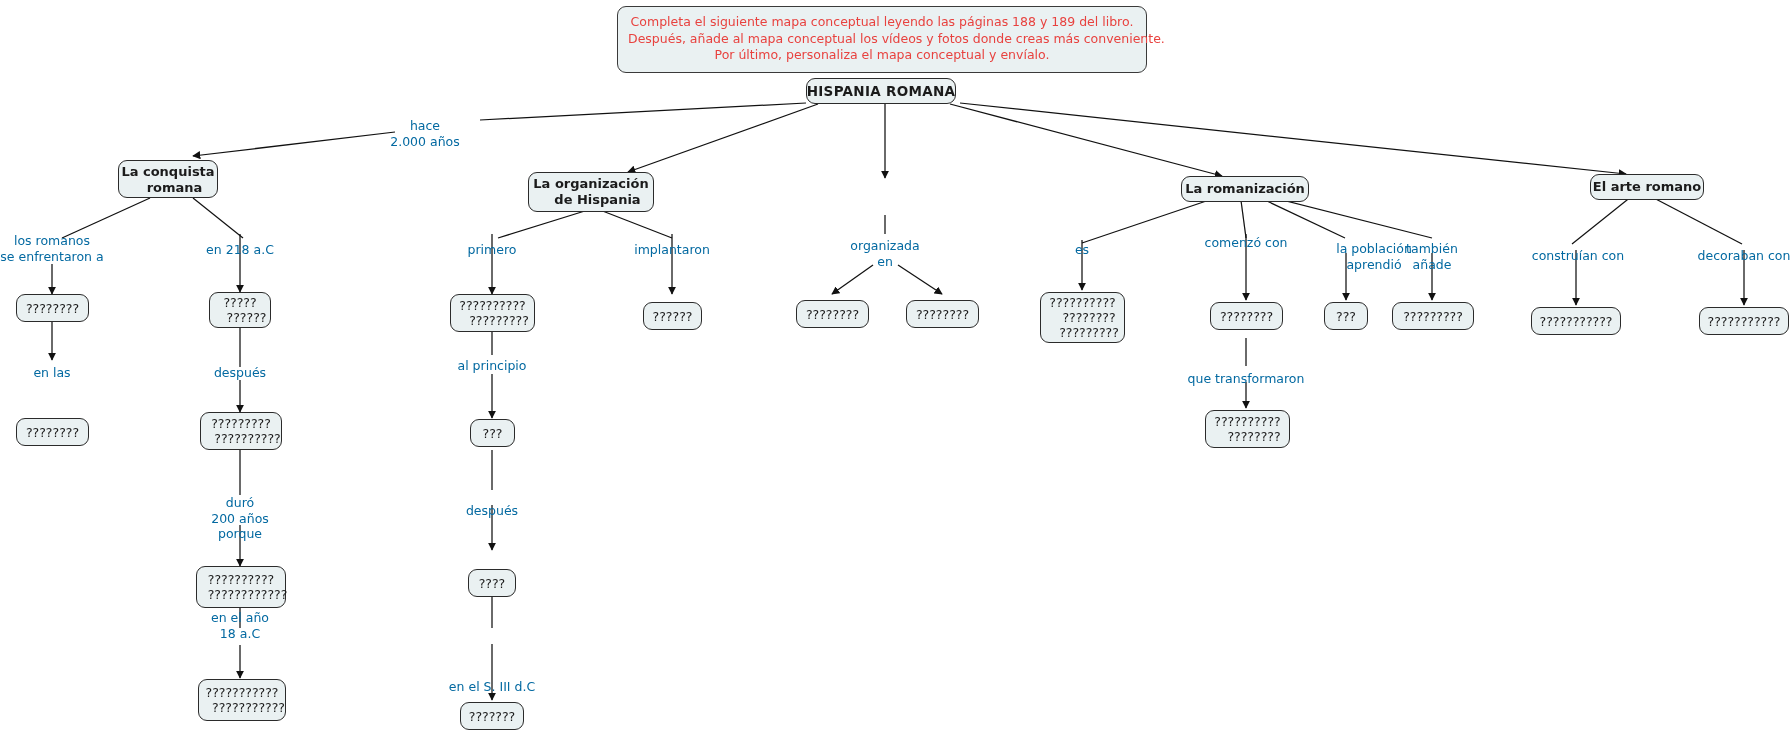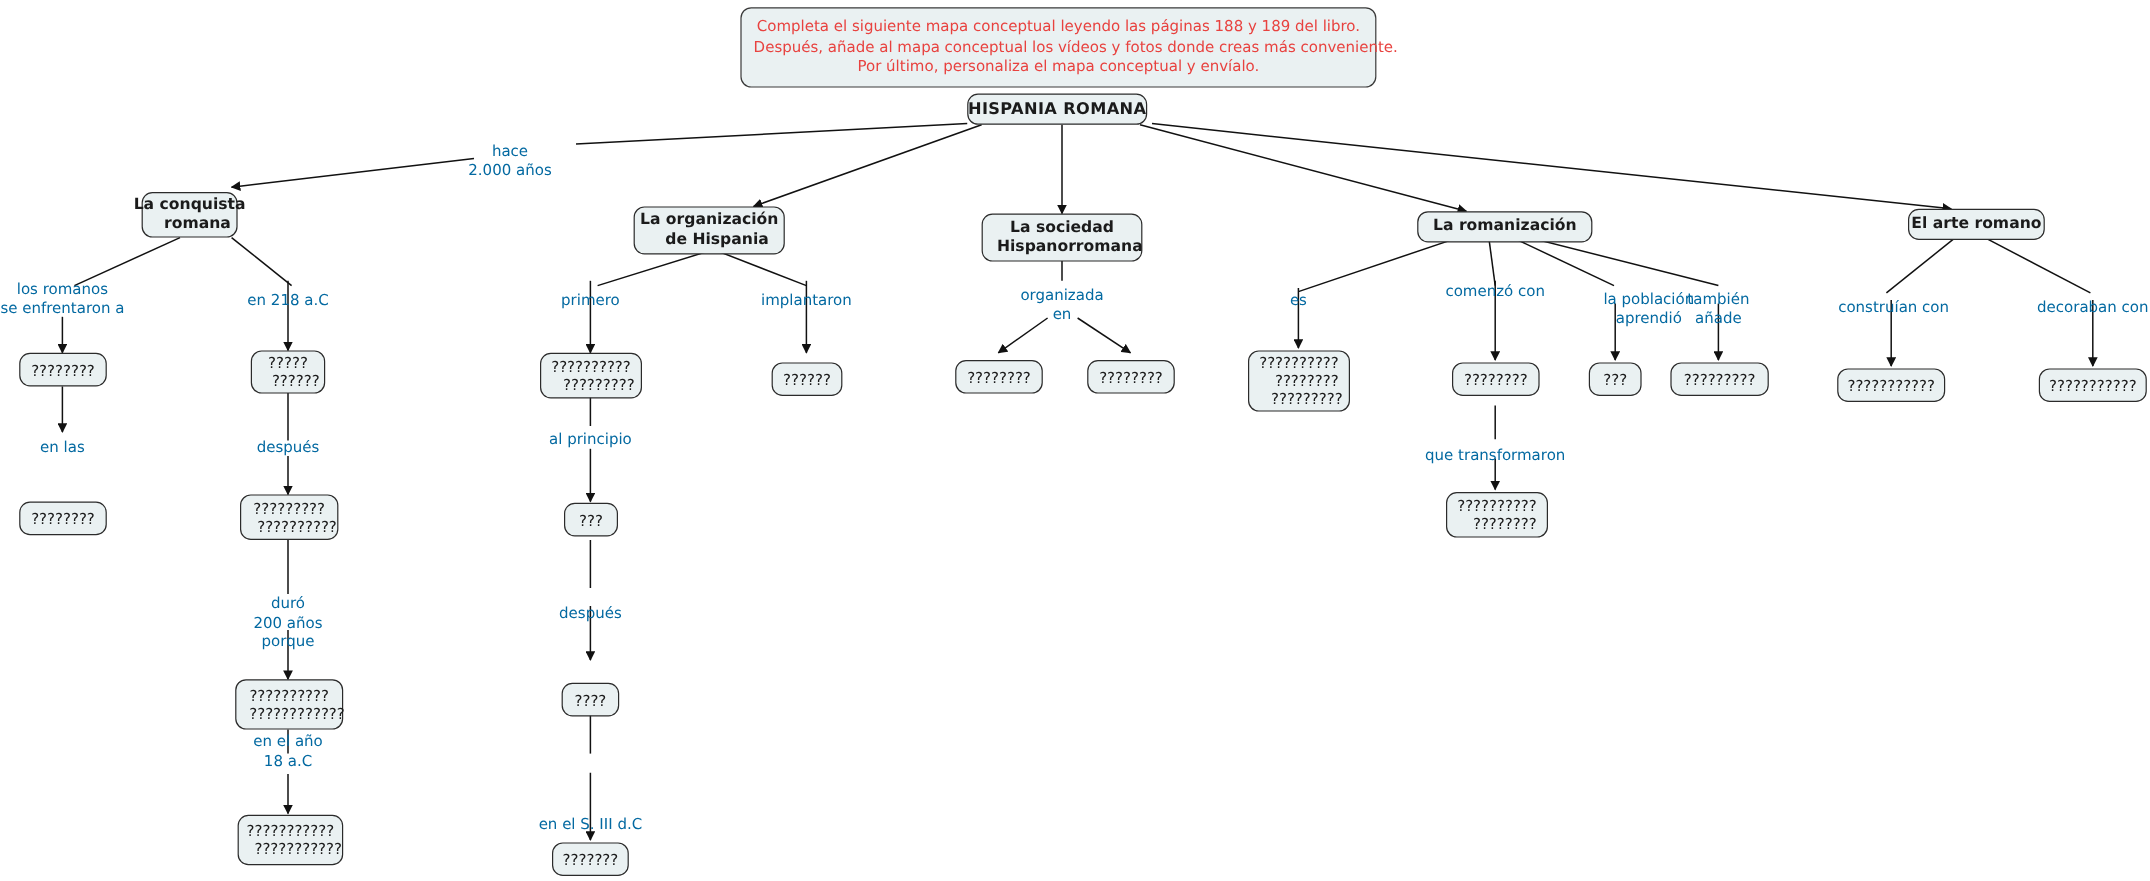--- a/index.html
+++ b/index.html
@@ -165,21 +165,21 @@
   <div class="instruction-box">
     <span class="ln">Completa el siguiente mapa conceptual leyendo las páginas 188 y 189 del libro.</span>
     <span class="ln">Después, añade al mapa conceptual los vídeos y fotos donde creas más conveniente.</span>
     <span class="ln">Por último, personaliza el mapa conceptual y envíalo.</span>
   </div>
 
   <div class="node root" style="left:806px; top:78px; width:150px; height:26px;">
     <span>HISPANIA ROMANA</span>
   </div>
 
-  <div class="node main" style="left:118px; top:160px; width:80px; height:38px;">
+  <div class="node main" style="left:118px; top:160px; width:100px; height:38px;justify-content:space-between;">
     <span>La conquista</span>
     <span class="line2">romana</span>
   </div>
 
   <div class="linklabel" style="left:425px; top:118px;">
     <span class="ln">hace</span>
     <span class="ln">2.000 años</span>
   </div>
 
   <div class="linklabel" style="left:52px; top:233px;">
@@ -259,36 +259,32 @@
     <span>???????</span>
   </div>
 
   <div class="linklabel" style="left:672px; top:242px;">
     <span class="ln">implantaron</span>
   </div>
   <div class="node" style="left:643px; top:302px; width:59px; height:28px;">
     <span>??????</span>
   </div>
 
-  <div class="node main" style="left:818px; top:178px; width:134px; height:40px;">
-    <span>La sociedad</span>
-    <span class="line2">Hispanorromana</span>
-  </div>
   <div class="linklabel" style="left:885px; top:238px;">
     <span class="ln">organizada</span>
     <span class="ln">en</span>
   </div>
   <div class="node" style="left:796px; top:300px; width:73px; height:28px;">
     <span>????????</span>
   </div>
   <div class="node" style="left:906px; top:300px; width:73px; height:28px;">
     <span>????????</span>
   </div>
 
-  <div class="node main" style="left:1181px; top:176px; width:146px; height:26px;">
+  <div class="node main" style="left:1181px; top:176px; width:128px; height:26px;">
     <span>La romanización</span>
   </div>
 
   <div class="linklabel" style="left:1082px; top:242px;">
     <span class="ln">es</span>
   </div>
   <div class="node" style="left:1040px; top:292px; width:85px; height:51px;">
     <span>??????????</span>
     <span class="line2">????????</span>
     <span class="line2">?????????</span>

